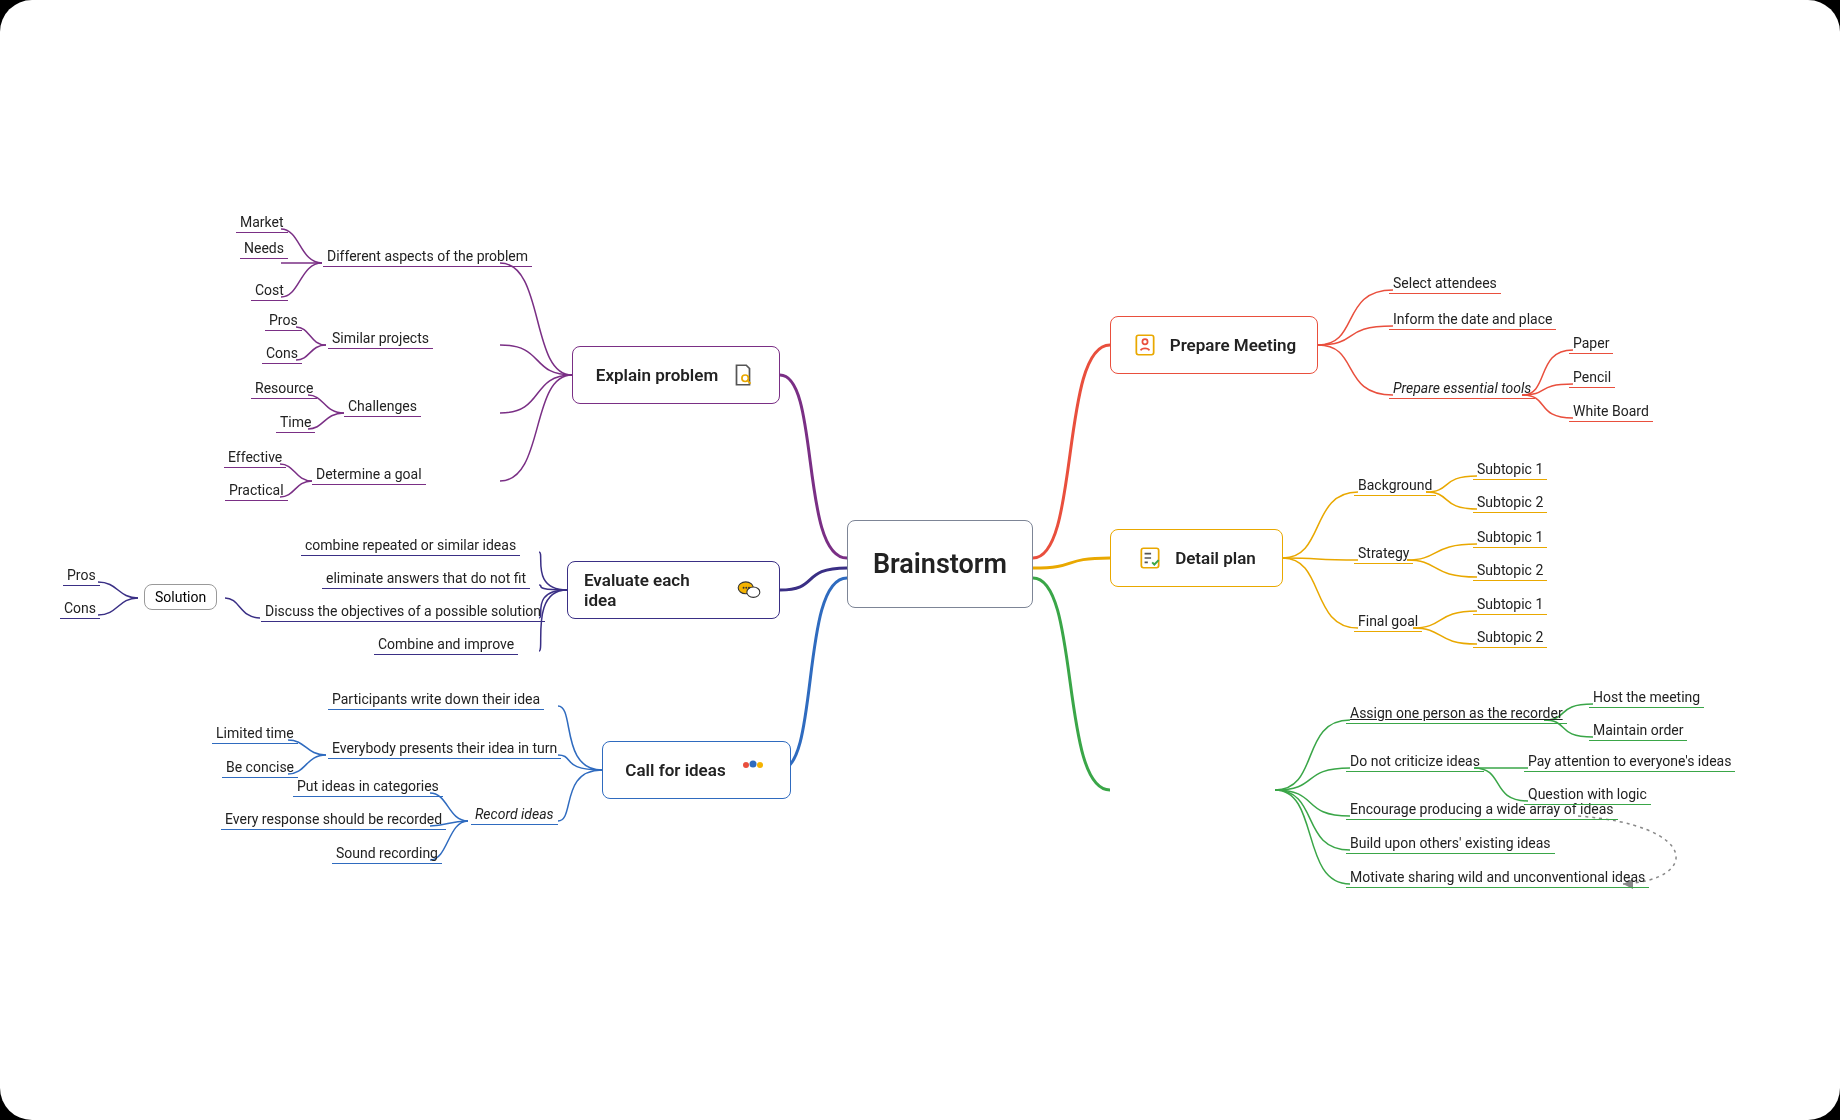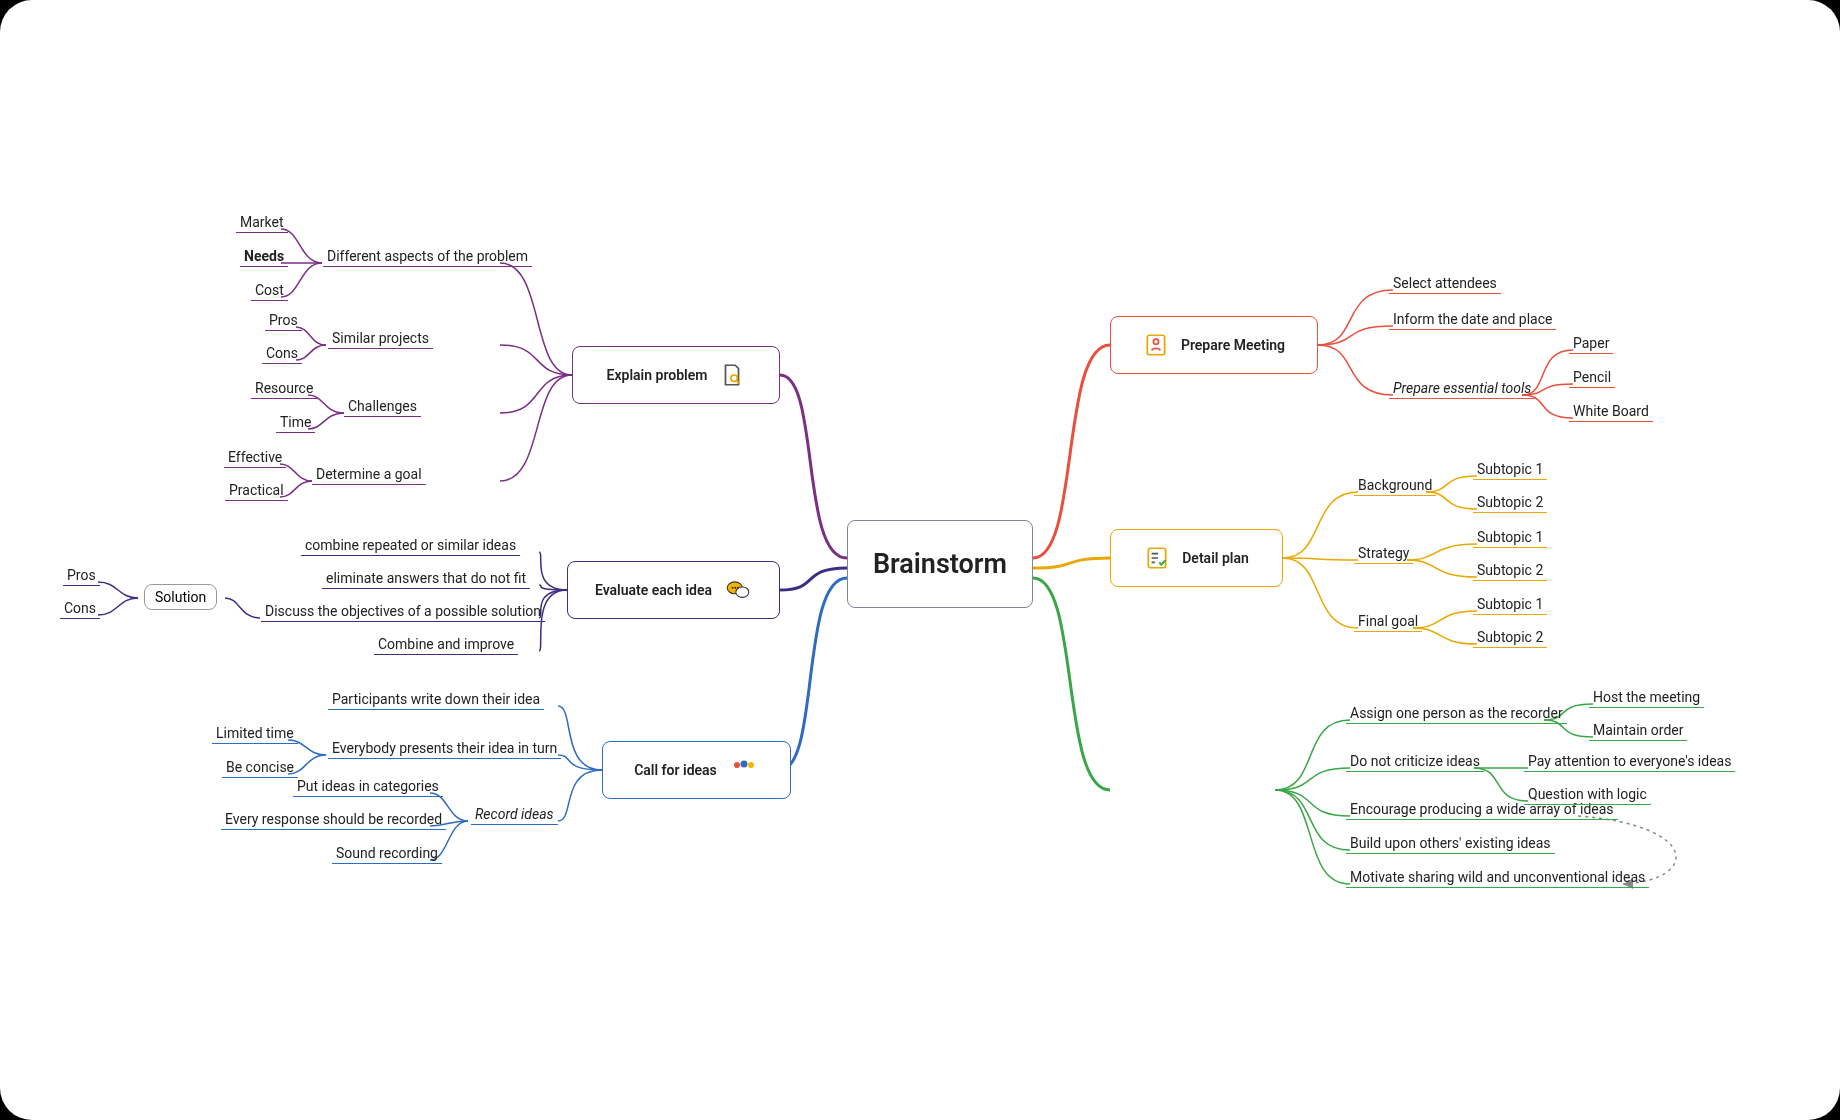--- a/index.html
+++ b/index.html
@@ -1,20 +1,20 @@
 <!DOCTYPE html>
 <html><head>
 <meta charset="utf-8">
 <style>
 html,body{margin:0;padding:0;background:#000;width:1840px;height:1120px;font-family:-apple-system,BlinkMacSystemFont,'Segoe UI',Roboto,Arial,sans-serif;}
 .frame{position:absolute;top:0;left:0;width:1840px;height:1120px;background:#fff;border-radius:32px;overflow:hidden;}
 .canvas{position:relative;width:100%;height:100%;}
 .node{position:absolute;background:#fff;border:1px solid #a7adb8;border-radius:8px;display:flex;align-items:center;justify-content:center;gap:12px;padding:0 18px;box-sizing:border-box;}
 .node.center{font-size:27px;font-weight:600;color:#222;border-color:#7d8596;}
-.node.branch{font-size:14px;font-weight:600;color:#222;padding:0 16px;background:#fff;}
+.node.branch{font-size:17px;font-weight:600;color:#222;padding:0 16px;background:#fff;}
 .label{position:absolute;font-size:14px;color:#222;white-space:nowrap;}
 .label .uline{position:absolute;left:-4px;right:-4px;bottom:-3px;height:0;border-bottom:1.5px solid;}
 .boxed{border:1px solid #999;border-radius:8px;padding:4px 10px;font-size:14px;background:#fff;}
 svg.conn{position:absolute;top:0;left:0;width:1840px;height:1120px;pointer-events:none;}
 path,line{fill:none;}
 .ic{display:inline-flex;align-items:center;justify-content:center;}
 </style>
 </head>
 <body>
 
@@ -164,36 +164,36 @@
 <div class="label" style="left:1358px;top:477px;"><span>Background</span><span class="uline" style="border-color:#e9a800"></span></div>
 <div class="label" style="left:1358px;top:545px;"><span>Strategy</span><span class="uline" style="border-color:#e9a800"></span></div>
 <div class="label" style="left:1358px;top:613px;"><span>Final goal</span><span class="uline" style="border-color:#e9a800"></span></div>
 <div class="label" style="left:1477px;top:461px;"><span>Subtopic 1</span><span class="uline" style="border-color:#e9a800"></span></div>
 <div class="label" style="left:1477px;top:494px;"><span>Subtopic 2</span><span class="uline" style="border-color:#e9a800"></span></div>
 <div class="label" style="left:1477px;top:529px;"><span>Subtopic 1</span><span class="uline" style="border-color:#e9a800"></span></div>
 <div class="label" style="left:1477px;top:562px;"><span>Subtopic 2</span><span class="uline" style="border-color:#e9a800"></span></div>
 <div class="label" style="left:1477px;top:596px;"><span>Subtopic 1</span><span class="uline" style="border-color:#e9a800"></span></div>
 <div class="label" style="left:1477px;top:629px;"><span>Subtopic 2</span><span class="uline" style="border-color:#e9a800"></span></div>
 
-<div class="label" style="left:1350px;top:705px;"><span>Assign one person as the recorder</span><span class="uline" style="border-color:#3aa648"></span></div>
+<div class="label" style="left:1350px;top:705px;text-decoration:underline;"><span>Assign one person as the recorder</span><span class="uline" style="border-color:#3aa648"></span></div>
 <div class="label" style="left:1350px;top:753px;"><span>Do not criticize ideas</span><span class="uline" style="border-color:#3aa648"></span></div>
 <div class="label" style="left:1350px;top:801px;"><span>Encourage producing a wide array of ideas</span><span class="uline" style="border-color:#3aa648"></span></div>
 <div class="label" style="left:1350px;top:835px;"><span>Build upon others' existing ideas</span><span class="uline" style="border-color:#3aa648"></span></div>
 <div class="label" style="left:1350px;top:869px;"><span>Motivate sharing wild and unconventional ideas</span><span class="uline" style="border-color:#3aa648"></span></div>
 <div class="label" style="left:1593px;top:689px;"><span>Host the meeting</span><span class="uline" style="border-color:#3aa648"></span></div>
 <div class="label" style="left:1593px;top:722px;"><span>Maintain order</span><span class="uline" style="border-color:#3aa648"></span></div>
 <div class="label" style="left:1528px;top:753px;"><span>Pay attention to everyone's ideas</span><span class="uline" style="border-color:#3aa648"></span></div>
 <div class="label" style="left:1528px;top:786px;"><span>Question with logic</span><span class="uline" style="border-color:#3aa648"></span></div>
 
 <div class="label" style="left:327px;top:248px;"><span>Different aspects of the problem</span><span class="uline" style="border-color:#7a2f85"></span></div>
 <div class="label" style="left:332px;top:330px;"><span>Similar projects</span><span class="uline" style="border-color:#7a2f85"></span></div>
 <div class="label" style="left:348px;top:398px;"><span>Challenges</span><span class="uline" style="border-color:#7a2f85"></span></div>
 <div class="label" style="left:316px;top:466px;"><span>Determine a goal</span><span class="uline" style="border-color:#7a2f85"></span></div>
 <div class="label" style="left:240px;top:214px;"><span>Market</span><span class="uline" style="border-color:#7a2f85"></span></div>
-<div class="label" style="left:244px;top:248px;font-weight:bold;"><span>Needs</span><span class="uline" style="border-color:#7a2f85"></span></div>
+<div class="label" style="left:244px;top:240px;"><span>Needs</span><span class="uline" style="border-color:#7a2f85"></span></div>
 <div class="label" style="left:255px;top:282px;"><span>Cost</span><span class="uline" style="border-color:#7a2f85"></span></div>
 <div class="label" style="left:269px;top:312px;"><span>Pros</span><span class="uline" style="border-color:#7a2f85"></span></div>
 <div class="label" style="left:266px;top:345px;"><span>Cons</span><span class="uline" style="border-color:#7a2f85"></span></div>
 <div class="label" style="left:255px;top:380px;"><span>Resource</span><span class="uline" style="border-color:#7a2f85"></span></div>
 <div class="label" style="left:280px;top:414px;"><span>Time</span><span class="uline" style="border-color:#7a2f85"></span></div>
 <div class="label" style="left:228px;top:449px;"><span>Effective</span><span class="uline" style="border-color:#7a2f85"></span></div>
 <div class="label" style="left:229px;top:482px;"><span>Practical</span><span class="uline" style="border-color:#7a2f85"></span></div>
 
 <div class="label" style="left:305px;top:537px;"><span>combine repeated or similar ideas</span><span class="uline" style="border-color:#3a2f85"></span></div>
 <div class="label" style="left:326px;top:570px;"><span>eliminate answers that do not fit</span><span class="uline" style="border-color:#3a2f85"></span></div>

